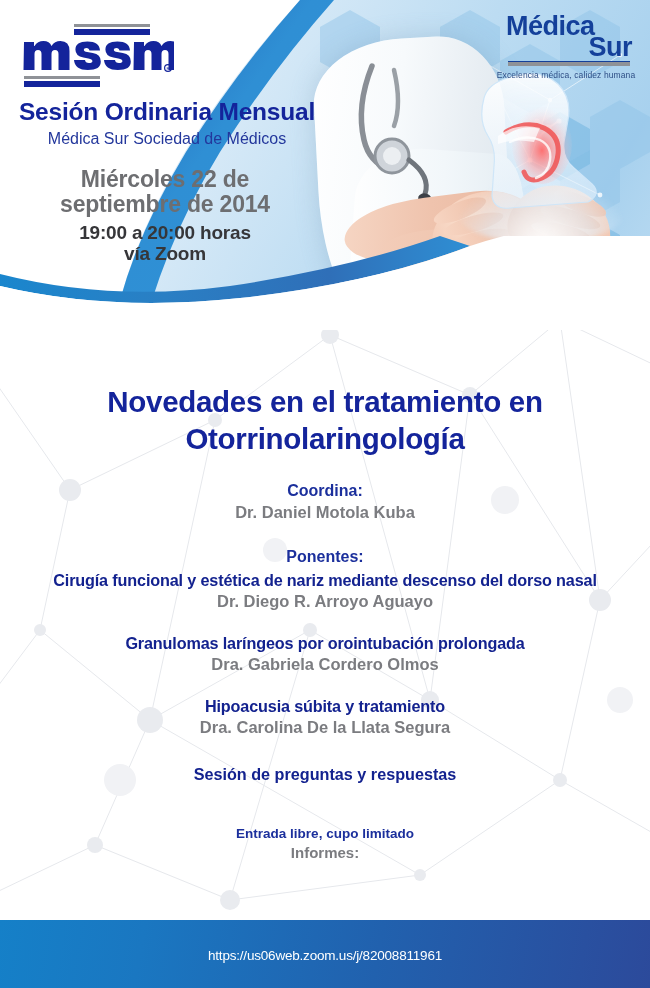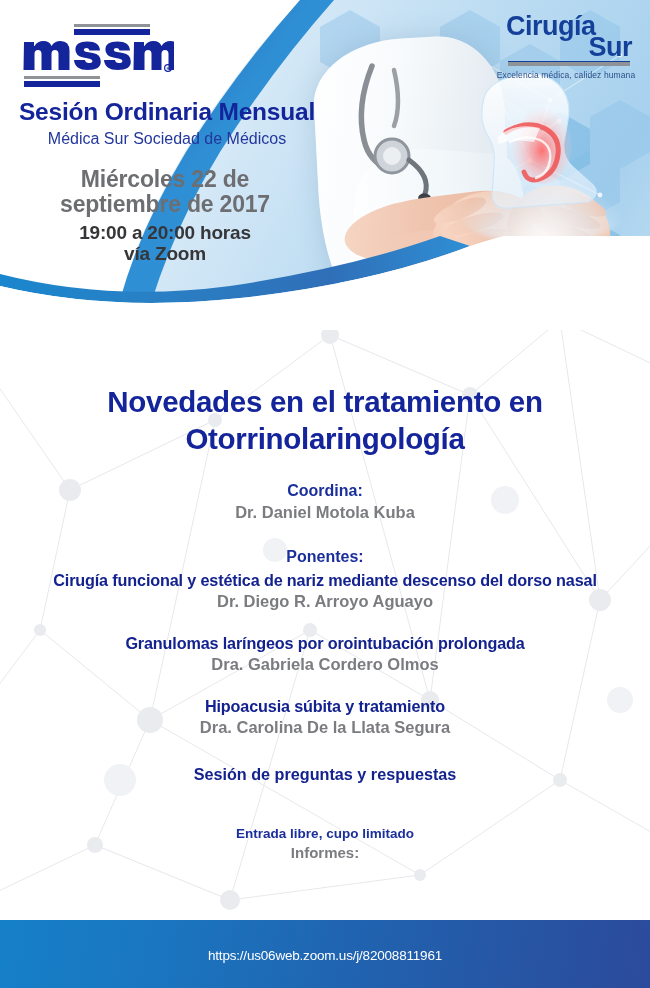--- a/index.html
+++ b/index.html
@@ -411,31 +411,31 @@
           <path d="M112 18 h10 v4 h0.5 q3 -5 9 -5 q6 0 8 5 q3 -5 9 -5 q9 0 9 10 v19 h-11 v-16 q0 -4 -3.5 -4 q-3.5 0 -3.5 4 v16 h-10 v-16 q0 -4 -3.5 -4 q-3.5 0 -3.5 4 v16 h-11 z"></path>
         </g>
         <circle cx="146" cy="44" r="3.4" fill="none" stroke="#14249b" stroke-width="1.2"></circle>
         <text x="146" y="46.4" font-size="4.4" fill="#14249b" text-anchor="middle" font-family="Liberation Sans, sans-serif">R</text>
         <rect x="2" y="52" width="76" height="3" fill="#8f9297"></rect>
         <rect x="2" y="57" width="76" height="6" fill="#14249b"></rect>
       </svg>
     </div>
 
     <div class="logo-medica">
-      <div class="medica-word">Cirugía</div>
+      <div class="medica-word">Médica</div>
       <div class="medica-word2">Sur</div>
       <div class="medica-bar"></div>
       <div class="medica-tag">Excelencia médica, calidez humana</div>
     </div>
 
     <div class="hdr-title">Sesión Ordinaria Mensual</div>
     <div class="hdr-sub">Médica Sur Sociedad de Médicos</div>
     <div class="hdr-date">
       <div>Miércoles 22 de</div>
-      <div>septiembre de 2017</div>
+      <div>septiembre de 2014</div>
     </div>
     <div class="hdr-time">
       <div>19:00 a 20:00 horas</div>
       <div>vía Zoom</div>
     </div>
   </div>
 
   <div class="body-wrap">
 
     <div class="main-title">

